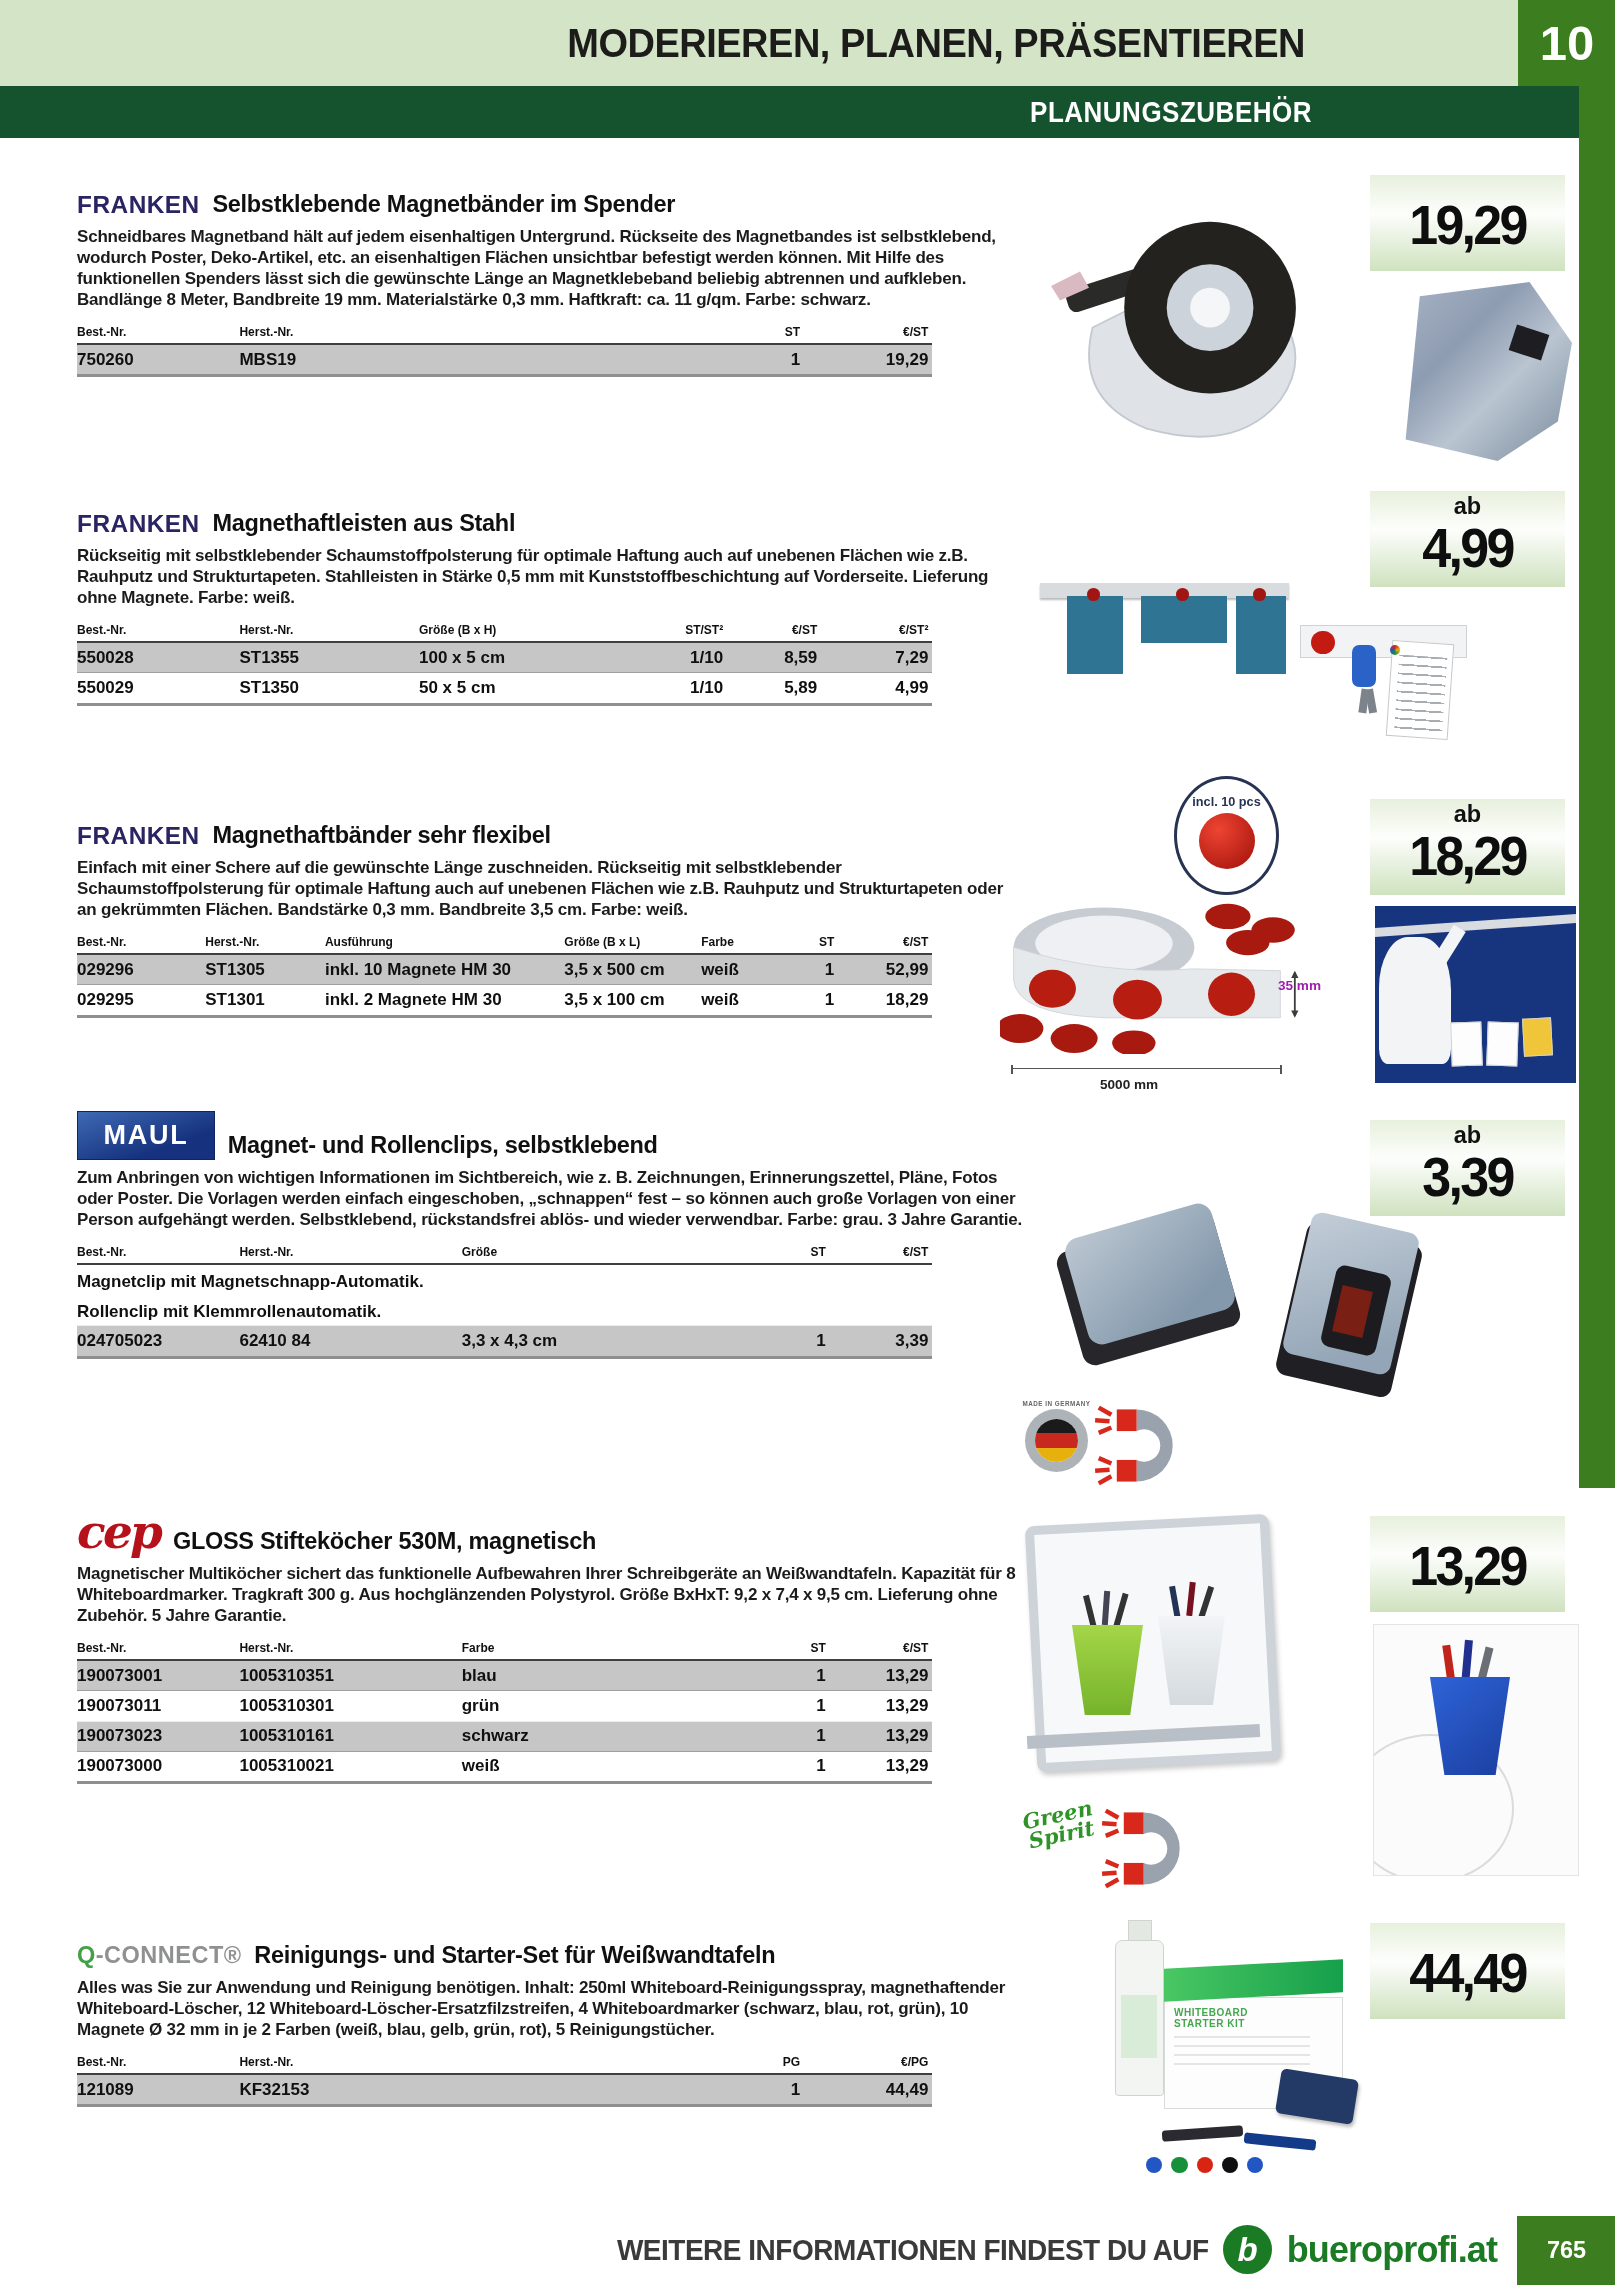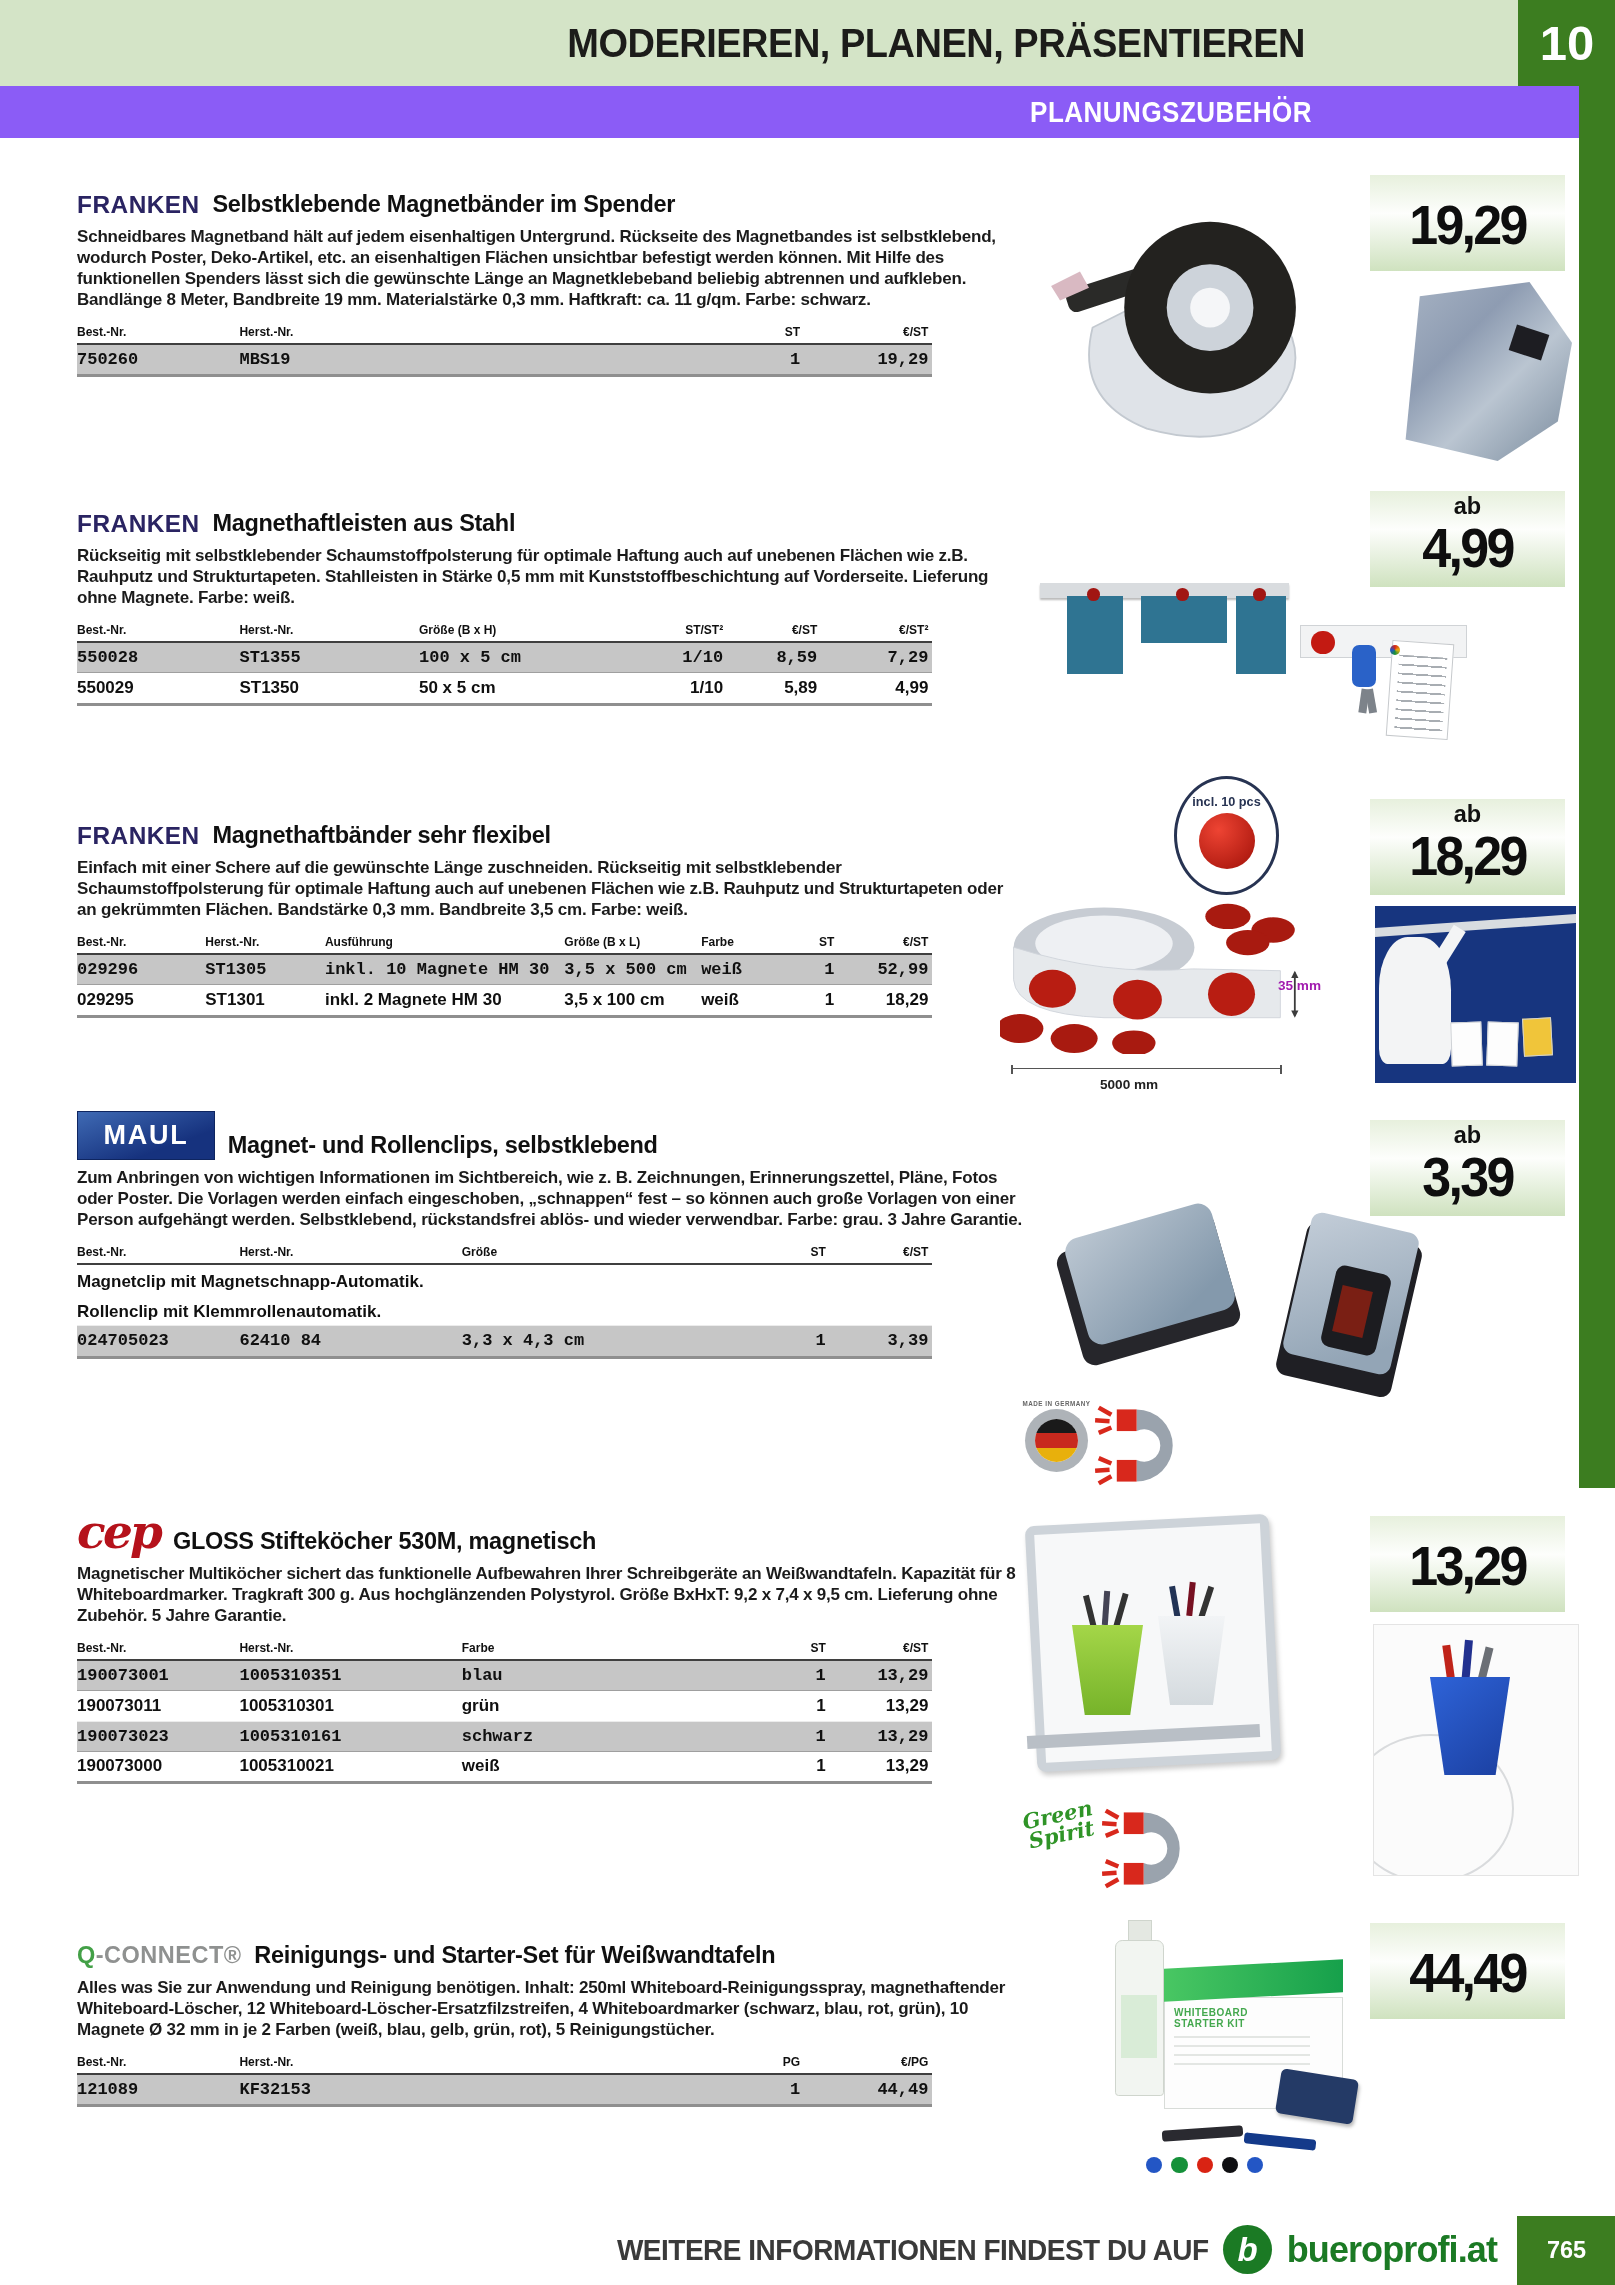--- a/index.html
+++ b/index.html
@@ -6,21 +6,21 @@
   .page{position:relative;width:1616px;height:2285px;background:#ffffff;overflow:hidden;
         font-family:"Liberation Sans",sans-serif;color:#111;}
 
   
   .header-band{position:absolute;left:0;top:0;width:1518px;height:86px;background:#d4e4c7;
                display:flex;align-items:center;justify-content:flex-end;padding-right:213px;box-sizing:border-box;}
   .header-title{font-size:38px;font-weight:bold;letter-spacing:-0.5px;color:#1c1c1a;transform:scaleY(1.08);}
   .chapter-box{position:absolute;left:1518px;top:0;width:98px;height:86px;background:#3c7d20;
                display:flex;align-items:center;justify-content:center;}
   .chapter-num{font-size:49px;font-weight:bold;color:#fff;}
-  .subtitle-band{position:absolute;left:0;top:86px;width:1579px;height:52px;background:#8b5cf6;
+  .subtitle-band{position:absolute;left:0;top:86px;width:1579px;height:52px;background:#14532d;
                  display:flex;align-items:center;justify-content:flex-end;padding-right:267px;box-sizing:border-box;}
   .subtitle{font-size:26px;font-weight:bold;color:#fff;letter-spacing:0.5px;transform:scaleY(1.1);}
   .side-strip{position:absolute;left:1579px;top:86px;width:37px;height:1402px;background:#3c7d20;}
 
   
   .block{position:absolute;left:77px;width:950px;}
   .brand-row{display:flex;align-items:flex-end;gap:12.7px;}
   .title{font-size:23.5px;font-weight:bold;color:#101010;letter-spacing:-0.3px;margin:0;line-height:29px;}
   .brand-franken{font-size:24.4px;font-weight:bold;color:#2a2462;letter-spacing:0.5px;line-height:29px;}
   .maul-box{width:136px;height:47px;background:linear-gradient(160deg,#3f6ab4 0%,#16327e 70%);
@@ -33,21 +33,21 @@
   .q-rest{color:#8f9190;}
   .desc{margin:7.2px 0 0 0;font-size:17px;line-height:21px;font-weight:bold;color:#1b1b1b;width:950px;
         letter-spacing:-0.2px;}
 
   
   .p-table{margin-top:12.7px;width:855px;border-collapse:collapse;table-layout:fixed;}
   .p-table th{font-size:12px;font-weight:bold;text-align:left;padding:1.8px 5.4px 4.5px 0;
               border-bottom:2.7px solid #3f3f3f;color:#101010;}
   .p-table td{font-size:17px;font-weight:bold;padding:3.6px 5.4px 3.6px 0;color:#101010;height:22px;}
   .p-table th.num,.p-table td.num{text-align:right;padding-right:3.6px;}
-  tr.shaded td{background:#c6c6c6;border-top:1.8px solid #ececec;border-bottom:1.8px solid #9f9f9f;font-family:Liberation Mono, monospace;}
+  tr.shaded td{background:#c6c6c6;border-top:1.8px solid #ececec;border-bottom:1.8px solid #9f9f9f;}
   tr.group td{padding:5.4px 0 2.7px 0;}
   .p-table tbody tr:last-child td{border-bottom:3.6px solid #8f8f8f;}
 
   
   .badge{position:absolute;left:1370px;width:195px;height:96px;text-align:center;
          background:linear-gradient(180deg,#e7f0dd 0%,#fdfefc 40%,#cfe2bf 100%);}
   .badge .ab{font-size:23.5px;font-weight:bold;line-height:27px;padding-top:1.8px;color:#111;}
   .badge .price{font-size:52px;font-weight:bold;letter-spacing:-2.7px;line-height:56px;color:#0e0e0e;
                 transform:scaleY(1.05);}
   .badge-single .price{padding-top:22px;}

